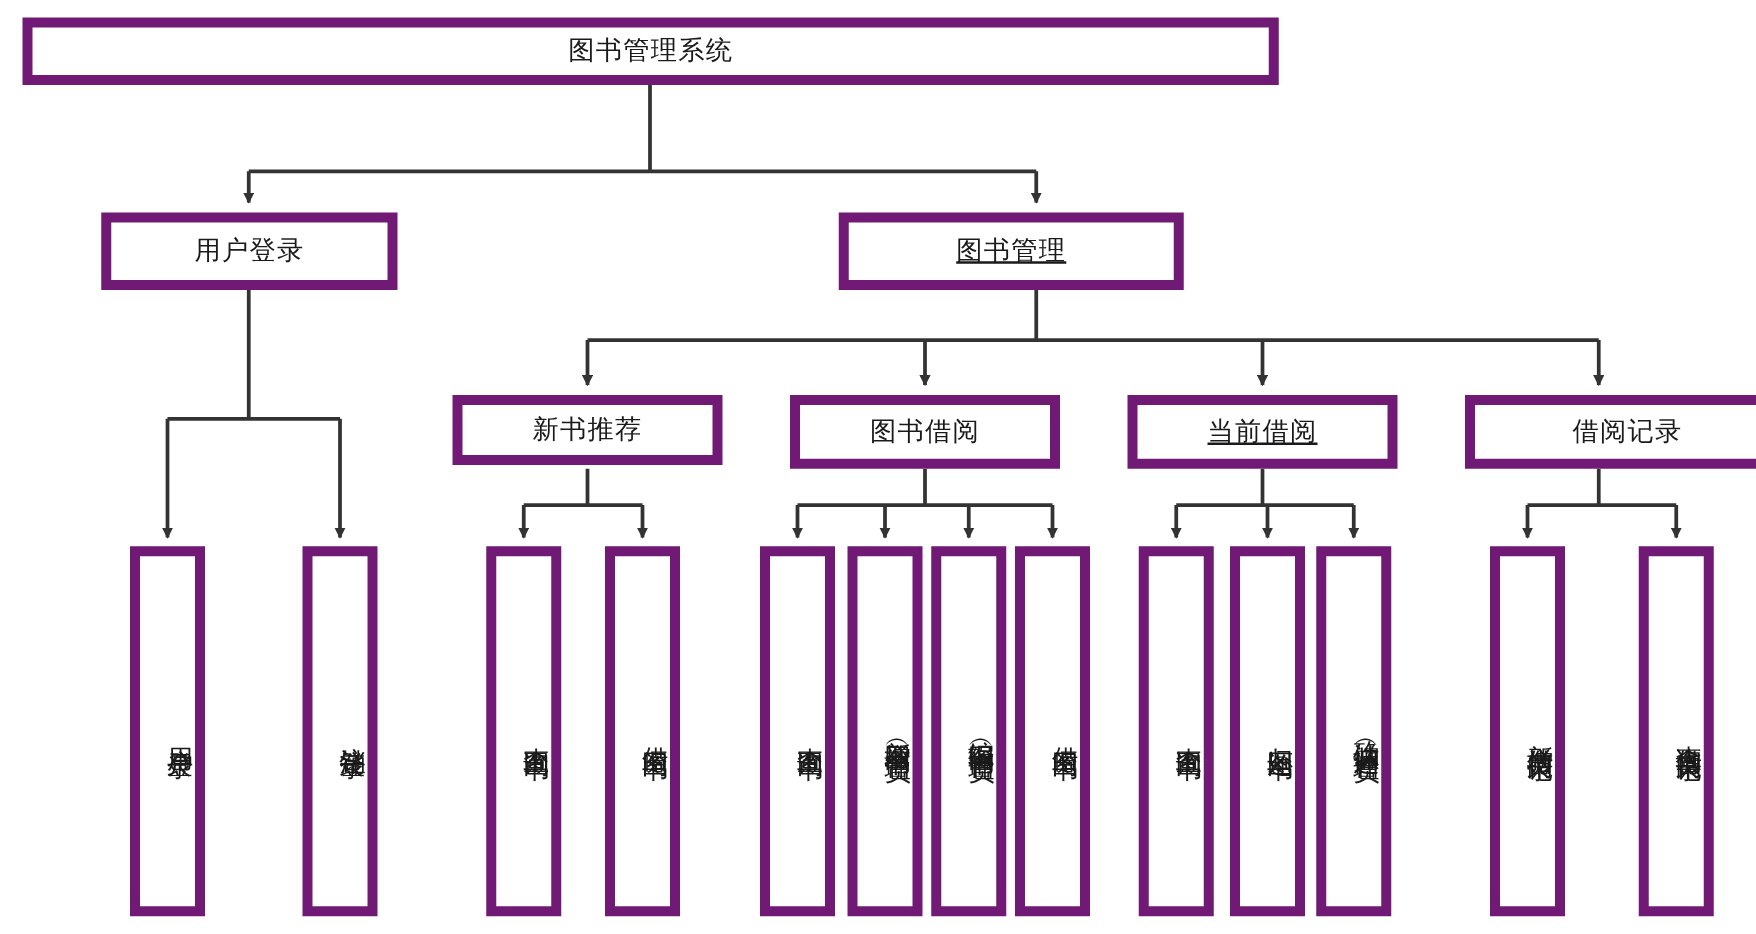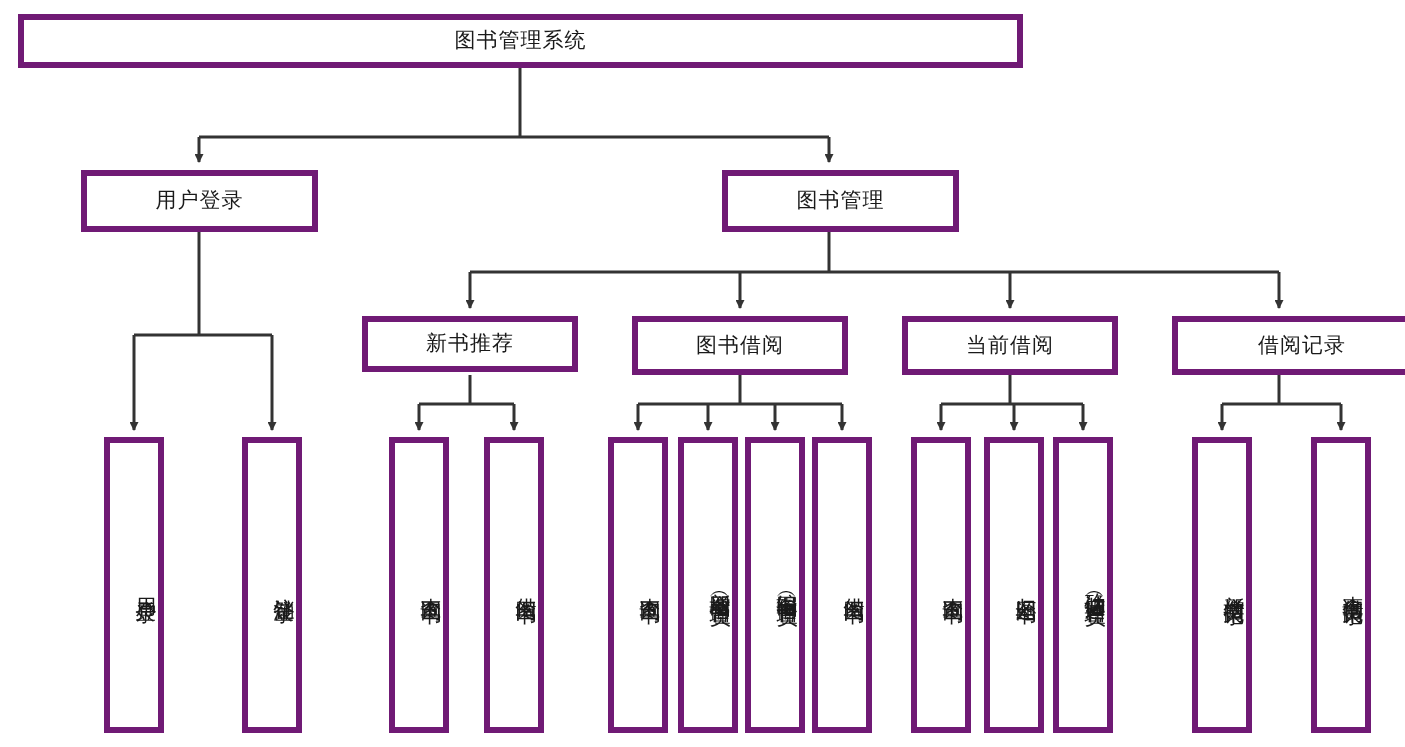--- a/index.html
+++ b/index.html
@@ -22,21 +22,21 @@
     position: absolute;
     left: 0;
     top: 0;
     width: 1405px;
     height: 747px;
     pointer-events: none;
   }
   .node {
     position: absolute;
     box-sizing: border-box;
-    border: 6px solid #701a75;
+    border: 8px solid #701a75;
     background: #ffffff;
     color: #1a1a1a;
     display: flex;
     align-items: center;
     justify-content: center;
     text-align: center;
     line-height: 1.22;
   }
   .node.horiz {
     font-size: 21px;
@@ -124,31 +124,31 @@
     </g>
   </svg>
 
   <div class="node horiz" id="n-root" style="left: 18px; top: 14px; width: 1005px; height: 54px;">
     <span class="node-label">图书管理系统</span>
   </div>
 
   <div class="node horiz" id="n-user_login" style="left: 81px; top: 170px; width: 237px; height: 62px;">
     <span class="node-label">用户登录</span>
   </div>
-  <div class="node horiz" id="n-book_manage" style="left: 722px; top: 170px; width: 237px; height: 62px;">
+  <div class="node horiz" id="n-book_manage" style="left: 671px; top: 170px; width: 276px; height: 62px; text-decoration: underline;">
     <span class="node-label">图书管理</span>
   </div>
 
   <div class="node horiz" id="n-new_book_rec" style="left: 362px; top: 316px; width: 216px; height: 56px;">
     <span class="node-label">新书推荐</span>
   </div>
   <div class="node horiz" id="n-book_borrow" style="left: 632px; top: 316px; width: 216px; height: 59px;">
     <span class="node-label">图书借阅</span>
   </div>
-  <div class="node horiz" id="n-current_borrow" style="left: 902px; top: 316px; width: 216px; height: 59px;">
+  <div class="node horiz" id="n-current_borrow" style="left: 902px; top: 316px; width: 216px; height: 59px; text-decoration: underline;">
     <span class="node-label">当前借阅</span>
   </div>
   <div class="node horiz" id="n-borrow_record" style="left: 1172px; top: 316px; width: 260px; height: 59px;">
     <span class="node-label">借阅记录</span>
   </div>
 
   <div class="node vert" id="n-leaf_user_login" style="left: 104px; top: 437px; width: 60px; height: 296px;">
     <span class="node-label">用户登录</span>
   </div>
   <div class="node vert" id="n-leaf_logout" style="left: 242px; top: 437px; width: 60px; height: 296px;">

